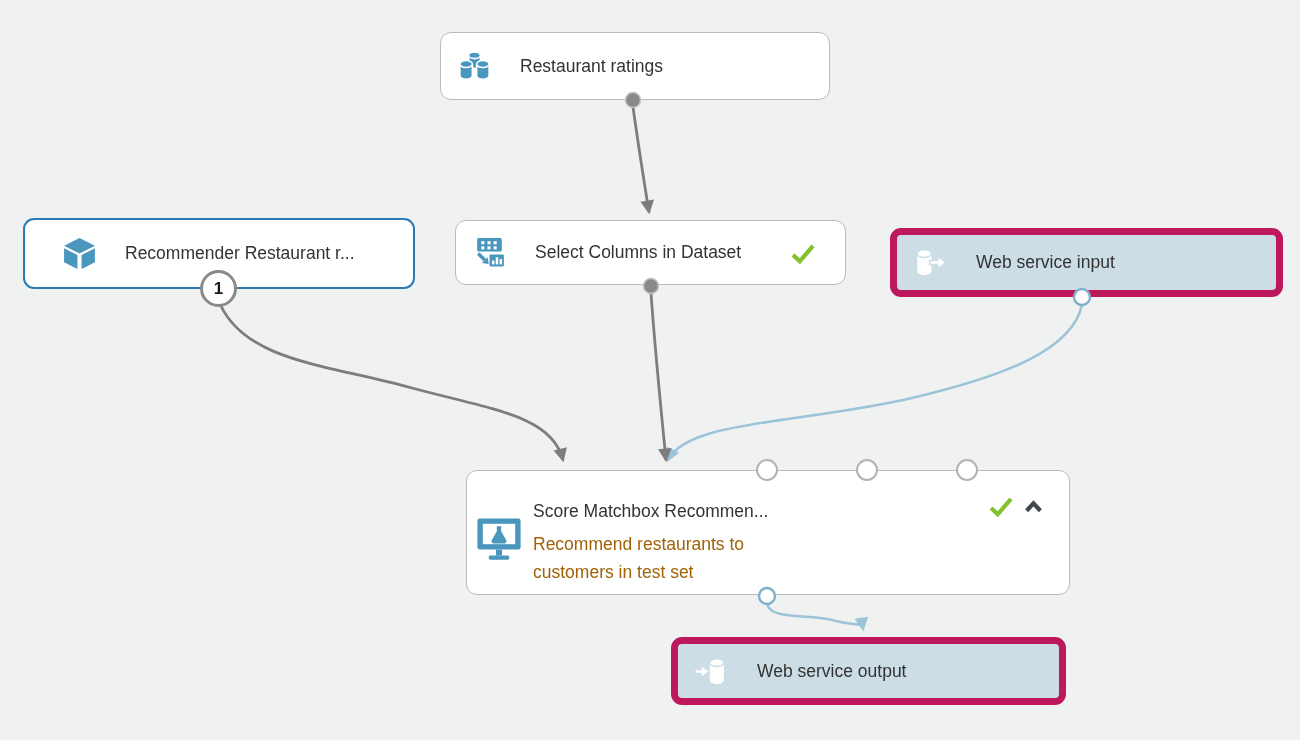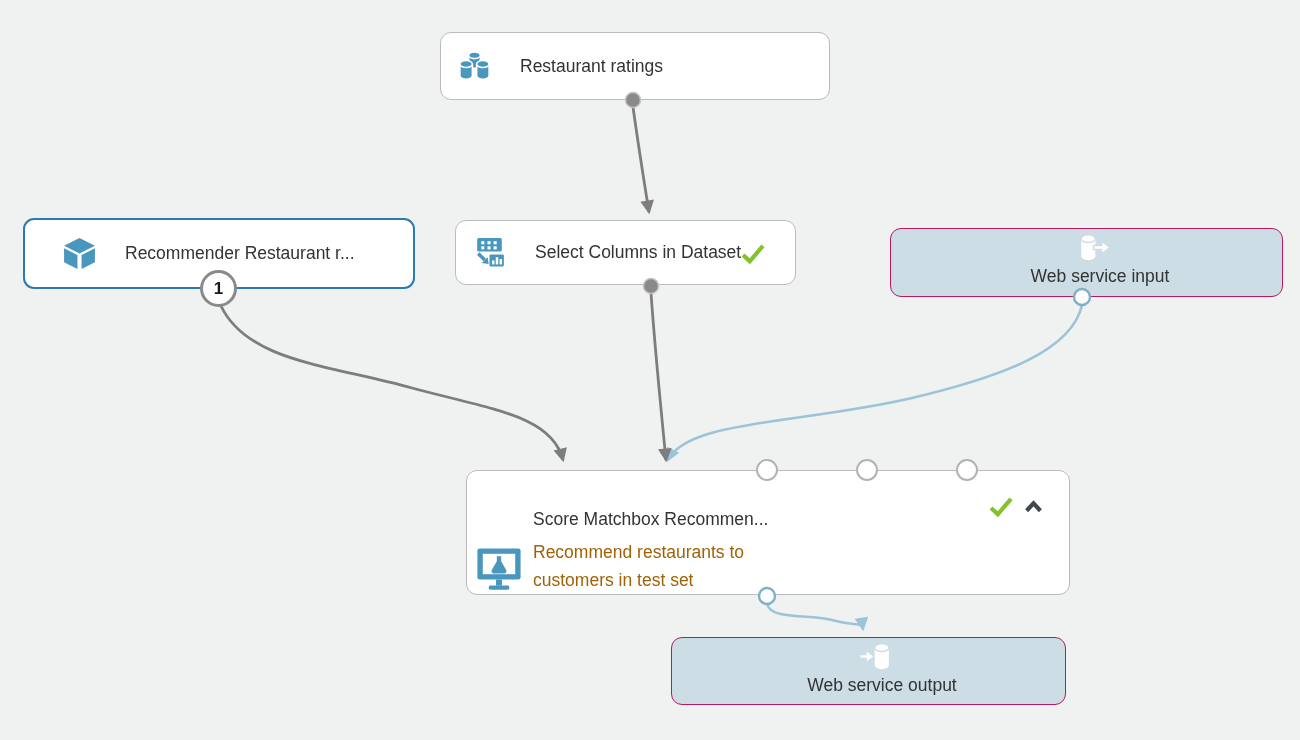--- a/index.html
+++ b/index.html
@@ -14,35 +14,35 @@
   .node{
     position:absolute;
     box-sizing:border-box;
     display:flex;
     align-items:center;
     border-radius:11px;
     z-index:1;
   }
   .node.white{background:#ffffff;border:1px solid #bcbcbc;}
   .node.selected{border:2px solid #2a7ab5;padding-left:21px;}
-  .node.bluebg{background:#ccdde6;border:1px solid #be185d;flex-direction:column;}
+  .node.bluebg{background:#ccdde6;border:7px solid #be185d;}
   .node .icon{
     flex:0 0 auto;
     margin-left:15px;
     width:37px;height:37px;
     display:flex;align-items:center;justify-content:center;
   }
   .node .label{
     margin-left:27px;
     font-size:17.5px;
     color:#333333;
     white-space:nowrap;
   }
   
-  .node.score{align-items:flex-end;}
+  .node.score{align-items:center;}
   .node.score .icon{margin-left:8px;margin-top:15px;width:48px;height:48px;}
   .score-text{margin-left:10px;margin-top:22px;}
   .score-title{font-size:17.5px;color:#333333;white-space:nowrap;}
   .score-desc{
     margin-top:8px;
     font-size:17.5px;
     line-height:1.6;
     color:#a16207;
     max-width:250px;
   }
@@ -97,21 +97,21 @@
         </g>
       </svg>
     </span>
     <span class="label">Recommender Restaurant r...</span>
   </div>
 
   <div class="port-badge">
     <span>1</span>
   </div>
 
-  <div class="node white" style="left:455px;top:220px;width:341px;height:65px;">
+  <div class="node white" style="left:455px;top:220px;width:391px;height:65px;">
     <span class="icon">
       <svg width="37" height="37" viewBox="0 0 36 36">
         <rect x="6" y="4" width="24" height="13" rx="1.5" fill="#4a97be"></rect>
         <g fill="#ffffff">
           <rect x="10" y="7" width="3" height="3"></rect>
             <rect x="16" y="7" width="3" height="3"></rect>
             <rect x="22" y="7" width="3" height="3"></rect>
           <rect x="10" y="12" width="3" height="3"></rect>
             <rect x="16" y="12" width="3" height="3"></rect>
             <rect x="22" y="12" width="3" height="3"></rect>

